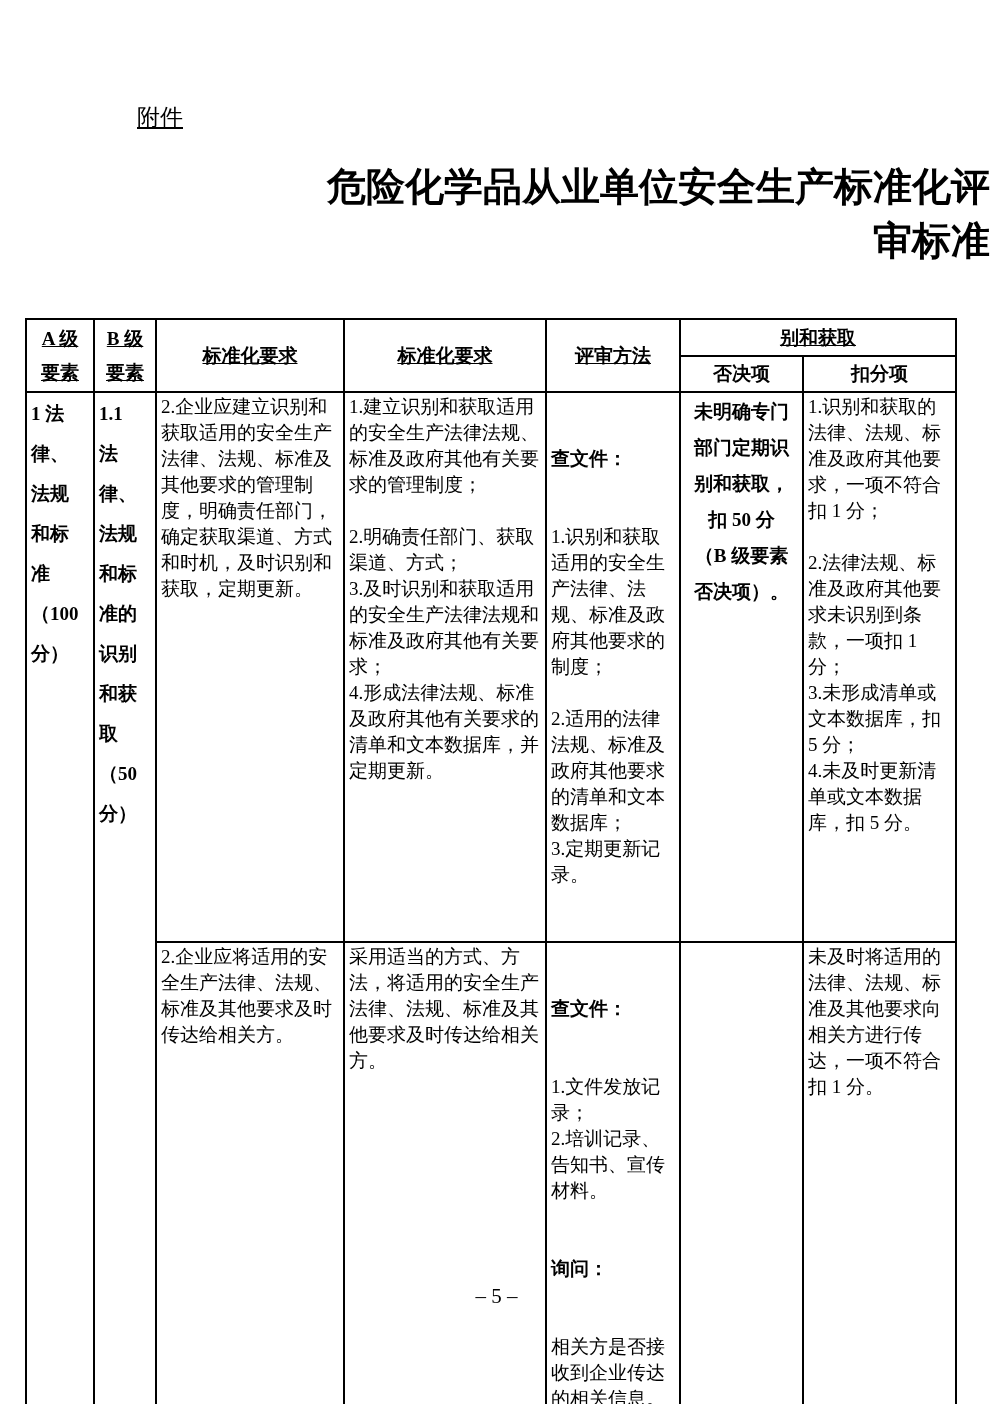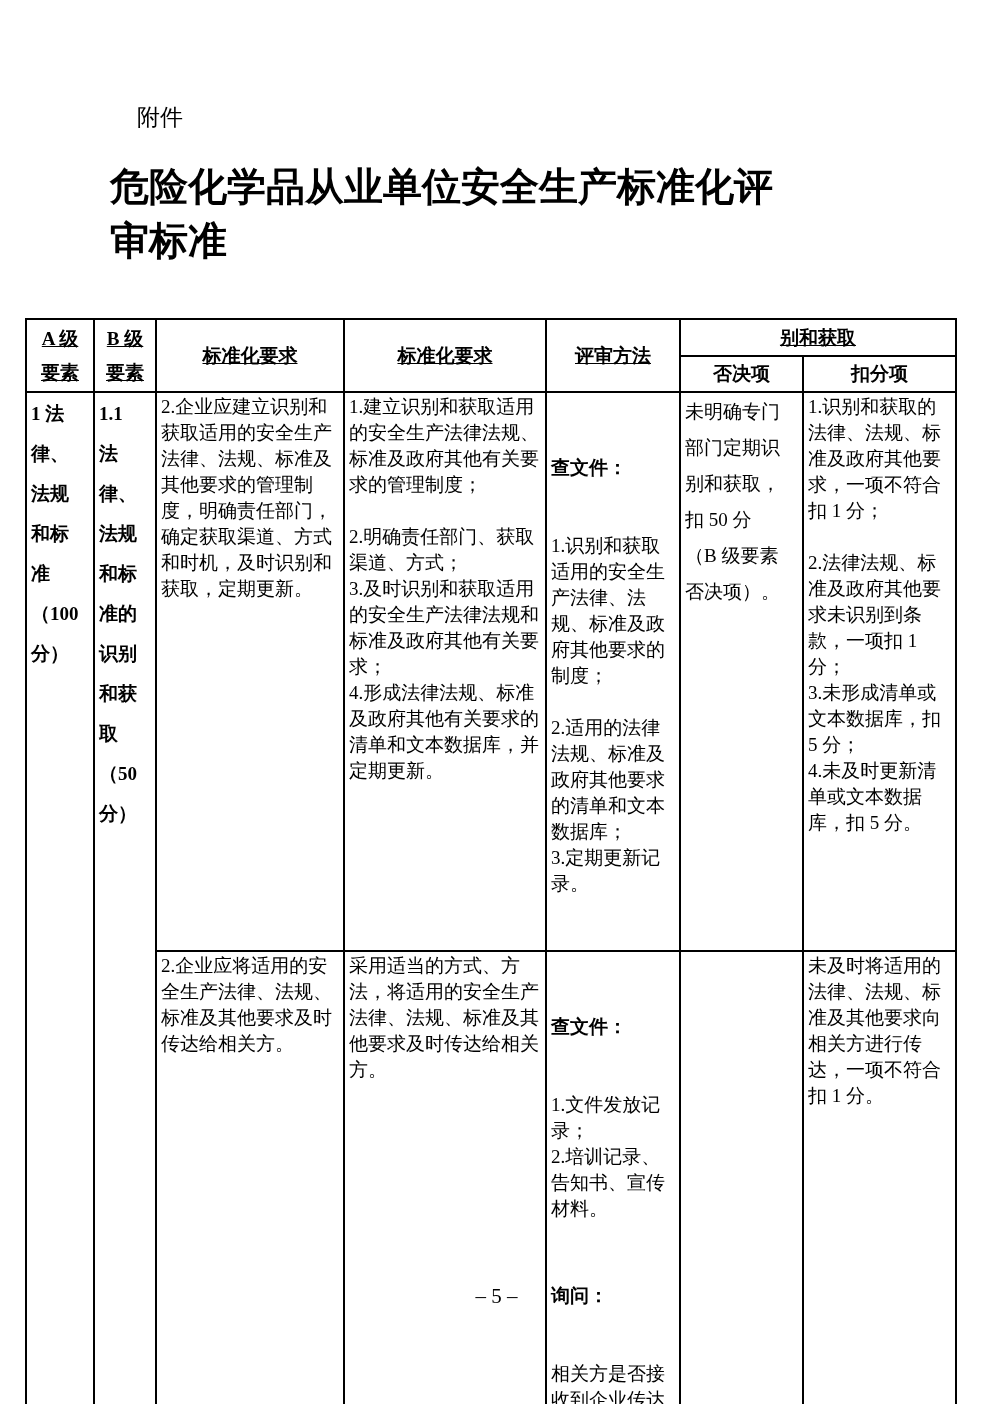--- a/index.html
+++ b/index.html
@@ -4,25 +4,25 @@
 <style>
   html,body{margin:0;padding:0;background:#fff;}
   body{
     position:relative;
     width:993px;height:1404px;
     font-family:"Liberation Serif","DejaVu Serif",serif;
     color:#000;
   }
   .attachment{
     position:absolute;left:137px;top:104px;
-    font-size:23px;line-height:28px;
+    font-size:23px;line-height:28px;text-decoration:underline;
   }
   .doc-title{
     position:absolute;left:110px;top:160px;width:880px;
-    text-align:left;
+    text-align:right;
     font-family:"Liberation Sans","DejaVu Sans",sans-serif;
     font-weight:bold;font-size:39px;line-height:54px;
     white-space:pre-wrap;
   }
   table.review-table{
     position:absolute;left:25px;top:318px;width:930px;
     border-collapse:collapse;table-layout:fixed;
   }
   .review-table th,.review-table td{
     border:2px solid #000;
@@ -38,22 +38,22 @@
   }
   .review-table td{
     text-align:left;vertical-align:top;line-height:26px;
   }
   tr.hdr1{height:37px;text-decoration:underline;}
   tr.hdr2{height:30px;}
   tr.r1{height:433px;}
   tr.r2{height:257px;}
   td.bold, .bold{font-weight:bold;}
   td.sp40{line-height:40px;}
-  td.veto{font-weight:normal;line-height:36px !important;}
-  .mlabel{font-weight:bold;margin-top:9px;}
+  td.veto{font-weight:bold;line-height:36px !important;text-align:center;}
+  .mlabel{font-weight:bold;}
   .page-num{
     position:absolute;left:0;top:1284px;width:993px;
     text-align:center;font-size:21px;
   }
 </style>
 </head>
 <body>
 
 <div class="attachment">附件</div>
 

